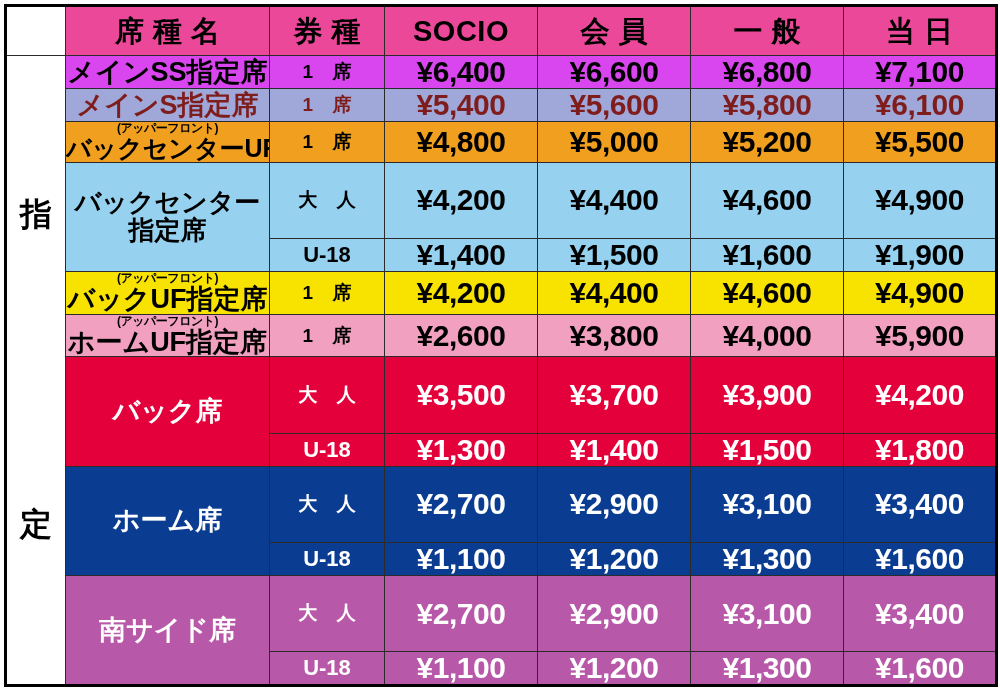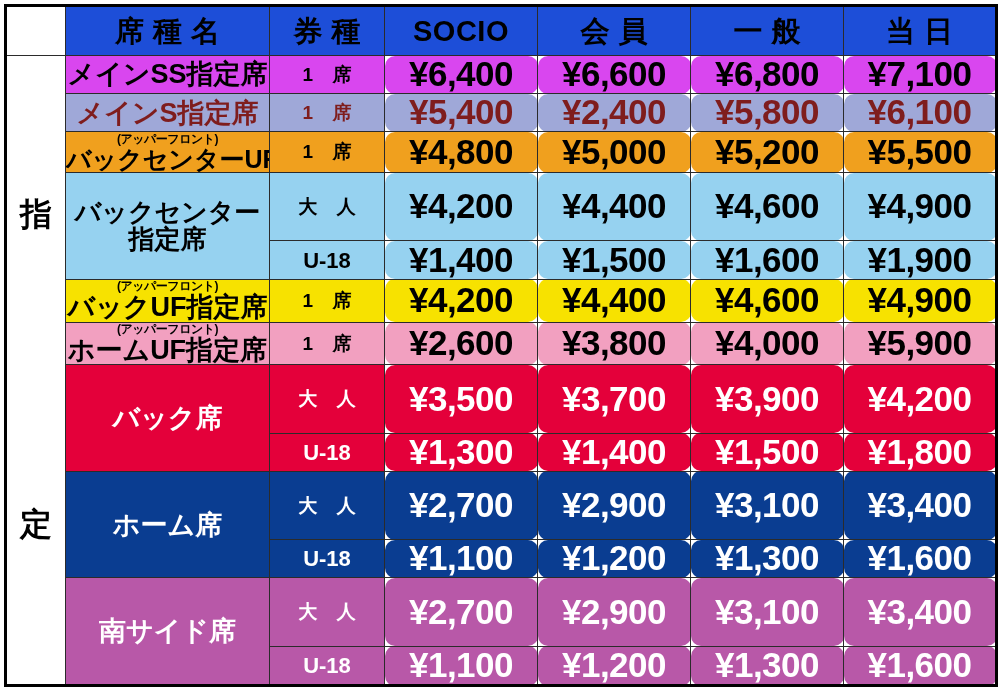--- a/index.html
+++ b/index.html
@@ -27,21 +27,21 @@
     overflow:hidden;
   }
   
   .col-cat{width:60px;}
   .col-seat{width:204px;}
   .col-ticket{width:115px;}
   .col-price{width:153px;}
 
   
   .hdr{
-    background:#1d4ed8;color:#000000;
+    background:#ec4899;color:#000000;
     font-size:29px;height:48px;
     letter-spacing:.5px;
   }
   .hdr-spaced{letter-spacing:9px;text-indent:9px;}
   .hdr-blank{background:#ffffff;}
 
   
   .cat-cell{
     background:#ffffff;color:#000000;
     font-size:32px;font-weight:bold;
@@ -65,21 +65,21 @@
     letter-spacing:-.5px;
   }
   .two-line{font-size:26px;line-height:1.45;white-space:normal;}
 
   
   .tk{font-size:19px;}
   .tk-sp{letter-spacing:7px;text-indent:7px;}
   .tk-u18{font-size:22px;letter-spacing:0px;}
 
   
-  .price{font-size:35px;letter-spacing:-.5px;border-radius:10px;}
+  .price{font-size:30px;letter-spacing:-.5px;}
 
   
   .c-khaki   {background:#d946ef;color:#000000;}
   .c-peri    {background:#9fa8d8;color:#7f1d1d;}
   .c-orange  {background:#f0a01e;color:#000000;}
   .c-skyblue {background:#96d2f0;color:#000000;}
   .c-yellow  {background:#f7e200;color:#000000;}
   .c-pink    {background:#f2a0c0;color:#000000;}
   .c-red     {background:#e4003a;color:#ffffff;}
   .c-navy    {background:#0a3d91;color:#ffffff;}
@@ -128,21 +128,21 @@
       <td class="c-khaki price">¥6,400</td>
       <td class="c-khaki price">¥6,600</td>
       <td class="c-khaki price">¥6,800</td>
       <td class="c-khaki price">¥7,100</td>
     </tr>
 
     <tr>
       <td class="c-peri seat">メインS指定席</td>
       <td class="c-peri tk tk-sp">1 席</td>
       <td class="c-peri price">¥5,400</td>
-      <td class="c-peri price">¥2,400</td>
+      <td class="c-peri price">¥5,600</td>
       <td class="c-peri price">¥5,800</td>
       <td class="c-peri price">¥6,100</td>
     </tr>
 
     <tr>
       <td class="c-orange seat-small">
         <span class="ruby">(アッパーフロント)</span>
         <span>バックセンターUF指定席</span>
       </td>
       <td class="c-orange tk tk-sp">1 席</td>

